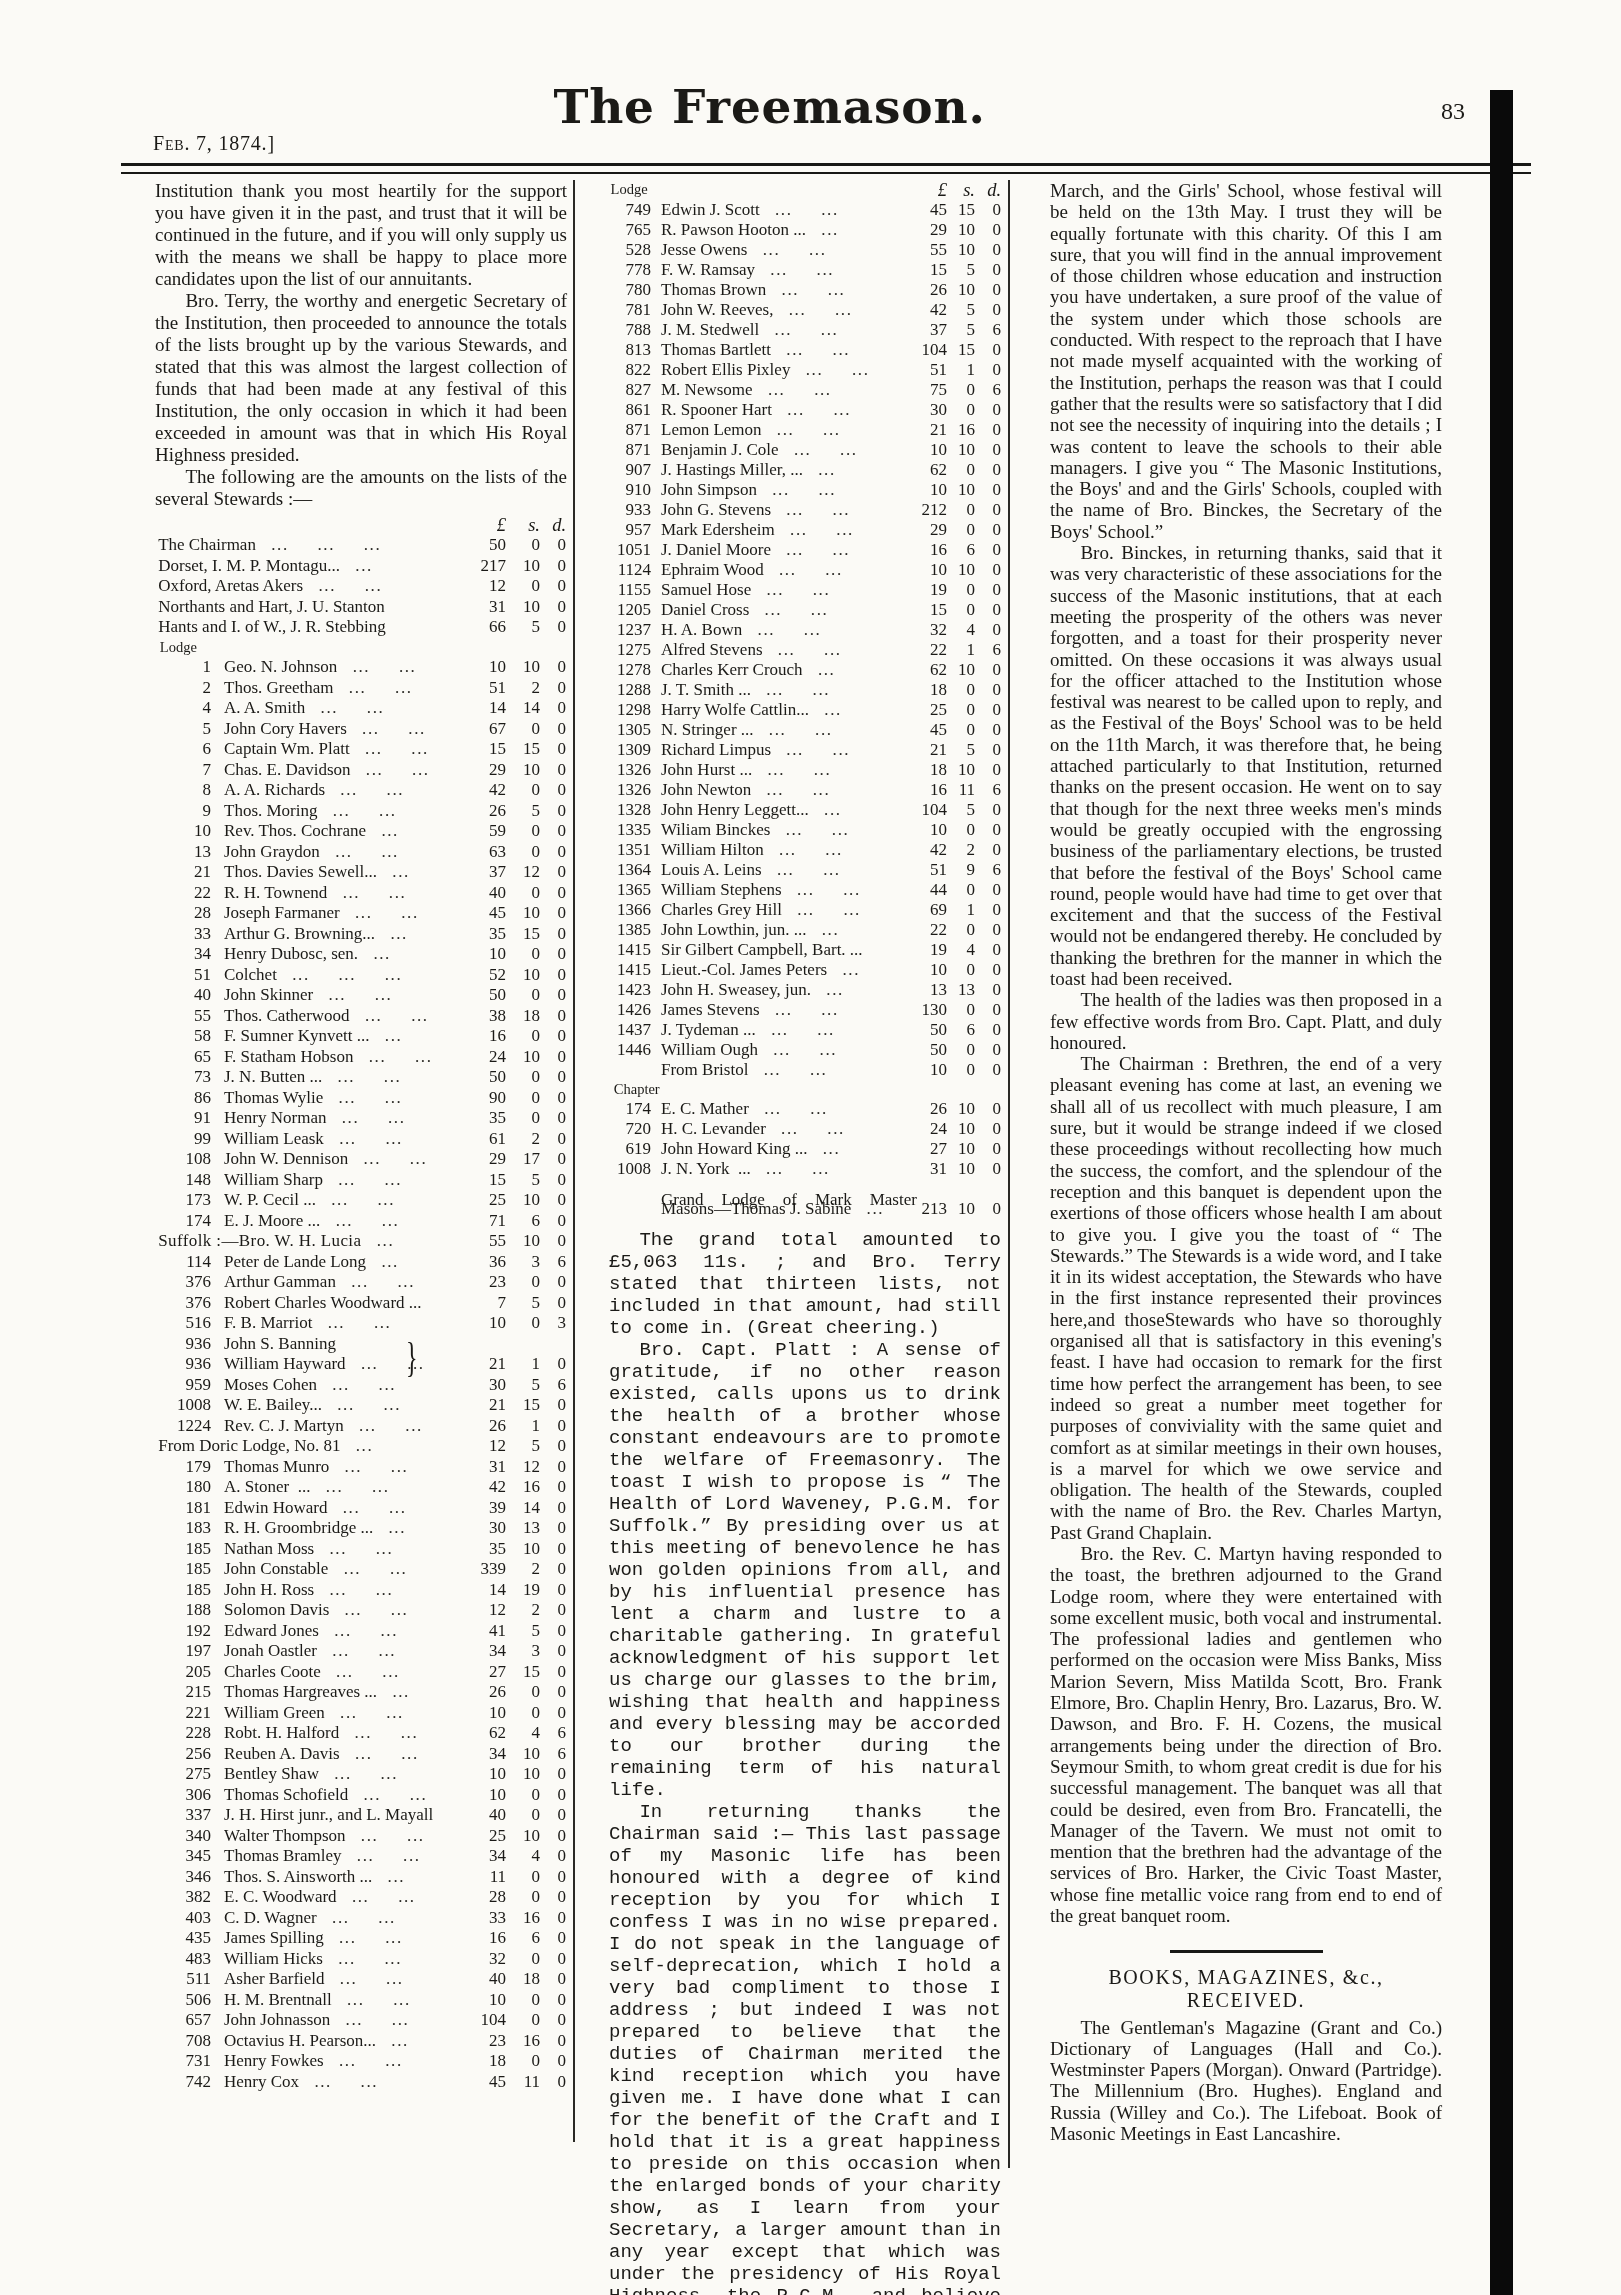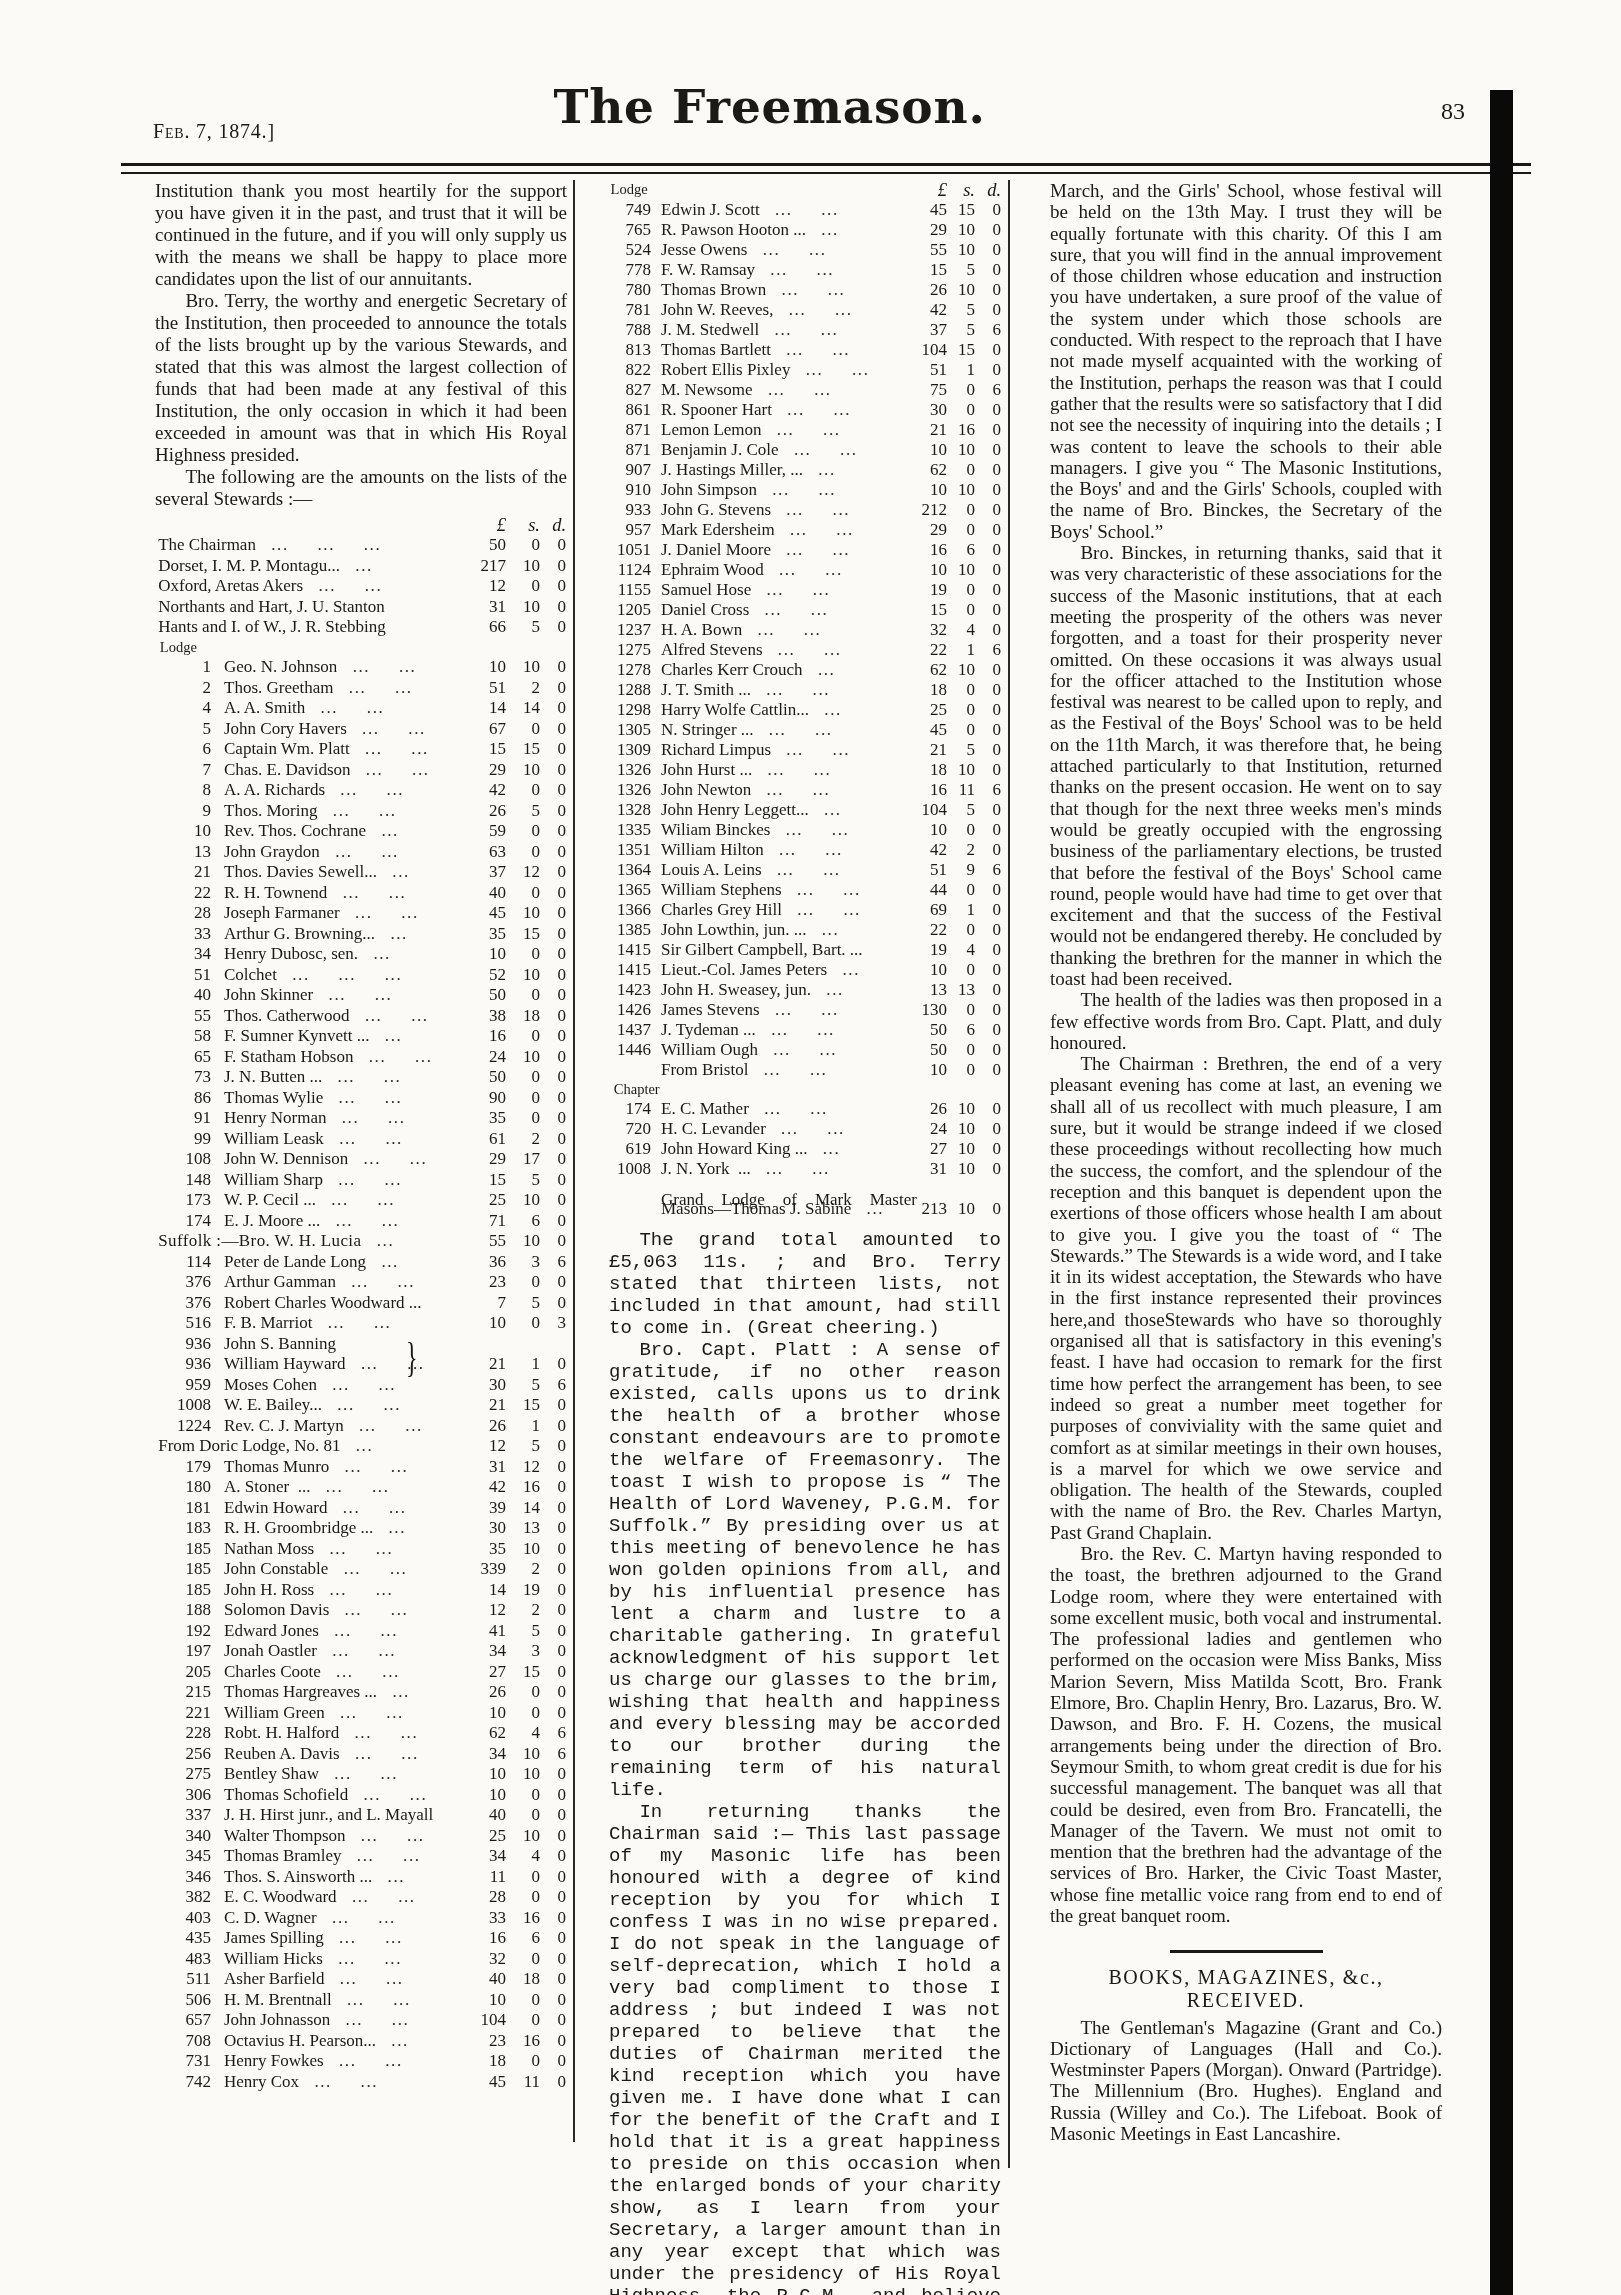--- a/index.html
+++ b/index.html
@@ -1,19 +1,19 @@
 <!DOCTYPE html>
 <html style="font-size:13px"><head>
 <meta charset="utf-8">
 <style>
   html,body{margin:0;padding:0;background:#e8e6e0;}
   #page{position:relative;width:1621px;height:2295px;background:#fbfaf6;color:#1b1a17;
         font-family:"Liberation Serif","DejaVu Serif",serif;overflow:hidden;}
   
-  #issue-date{position:absolute;left:153px;top:120px;font-size:20px;font-variant:small-caps;letter-spacing:0.8px;}
+  #issue-date{position:absolute;left:153px;top:132px;font-size:20px;font-variant:small-caps;letter-spacing:0.8px;}
   #masthead{position:absolute;left:403px;top:79px;width:733px;text-align:center;
             font-family:"DejaVu Serif",serif;font-weight:bold;font-size:47px;letter-spacing:0.8px;}
   #page-number{position:absolute;left:1401px;top:98px;width:64px;text-align:right;font-size:24px;}
   .hrule{position:absolute;left:121px;width:1410px;background:#181815;}
   #header-rule-top{top:163px;height:3.2px;}
   #header-rule-bottom{top:172px;height:1.6px;}
   
   .vrule{position:absolute;top:180px;width:1.6px;background:#2a2925;}
   #divider-1{left:573px;height:1962px;}
   #divider-2{left:1008px;height:1988px;}
@@ -775,21 +775,21 @@
 
           <div class="row">
             <span class="no">765</span>
             <span class="nm"><span>R. Pawson Hooton ...</span><span class="dots">...</span></span>
             <span class="c lp">29</span>
             <span class="c sp">10</span>
             <span class="c dp">0</span>
           </div>
 
           <div class="row">
-            <span class="no">524</span>
+            <span class="no">528</span>
             <span class="nm"><span>Jesse Owens</span><span class="dots">...  ...</span></span>
             <span class="c lp">55</span>
             <span class="c sp">10</span>
             <span class="c dp">0</span>
           </div>
 
           <div class="row">
             <span class="no">778</span>
             <span class="nm"><span>F. W. Ramsay</span><span class="dots">...  ...</span></span>
             <span class="c lp">15</span>

